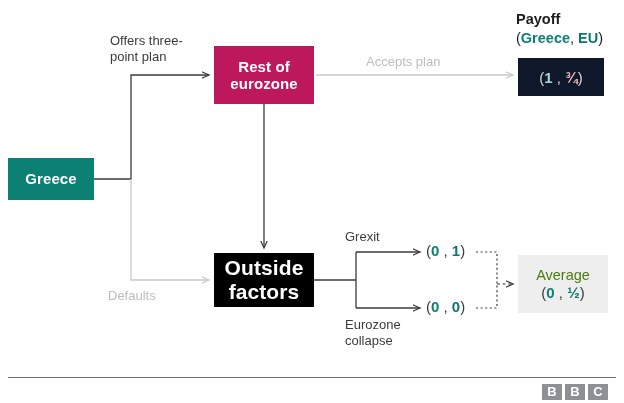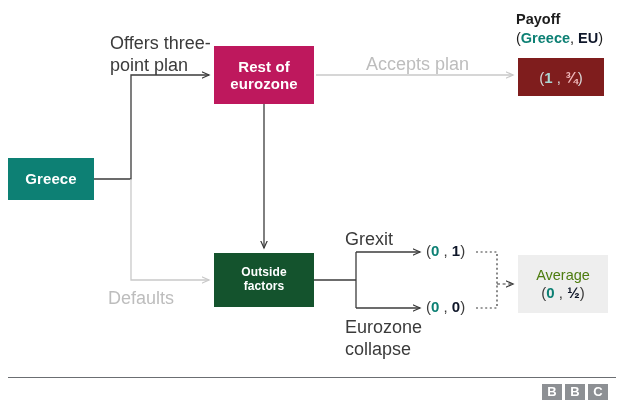--- a/index.html
+++ b/index.html
@@ -35,29 +35,29 @@
     background: #0d8074;
     font-size: 15px;
   }
   .node-eurozone {
     left: 214px; top: 46px; width: 100px; height: 58px;
     background: #be185d;
     font-size: 15px;
   }
   .node-outside {
     left: 214px; top: 253px; width: 100px; height: 54px;
-    background: #14532d;
-    font-size: 12px;
+    background: #000000;
+    font-size: 21px;
   }
 
   
   .label {
     position: absolute;
     color: #3b3b3b;
-    font-size: 18px;
+    font-size: 13px;
     line-height: 1.22;
     white-space: pre-line;
   }
   .label-faded { color: #bdbdbd; }
 
   .lbl-offers      { left: 110px; top: 33px;  width: 110px; }
   .lbl-accepts     { left: 366px; top: 54px;  width: 130px; }
   .lbl-rejects     { left: 272px; top: 116px; width: 80px;  }
   .lbl-defaults    { left: 108px; top: 288px; width: 90px;  }
   .lbl-grexit      { left: 345px; top: 229px; width: 90px;  }
@@ -67,34 +67,34 @@
   .payoff-head {
     position: absolute;
     left: 516px; top: 10px;
     font-size: 14.5px;
     line-height: 1.3;
     color: #1c1c1c;
   }
   .payoff-head .ttl { font-weight: bold; display: block; }
   .payoff-head .sub { display: block; color: #1c1c1c; }
   .c-greece { color: #0d8074; font-weight: bold; }
-  .c-eu     { color: #0f172a; font-weight: bold; }
+  .c-eu     { color: #0f766e; font-weight: bold; }
 
   
   .payoff-chip {
     position: absolute;
     display: flex;
     align-items: center;
     justify-content: center;
     font-size: 15px;
     color: #3b3b3b;
   }
   .chip-accept {
     left: 518px; top: 58px; width: 86px; height: 38px;
-    background: #7f1d1d;
+    background: #0f172a;
   }
   .chip-accept .c-greece { color: #a9d6d1; }
   .chip-accept .c-eu     { color: #f0b6b8; }
   .chip-accept .paren    { color: #d6d6d6; }
 
   .chip-average {
     left: 518px; top: 255px; width: 90px; height: 58px;
     background: #eeeeee;
     flex-direction: column;
     line-height: 1.25;

